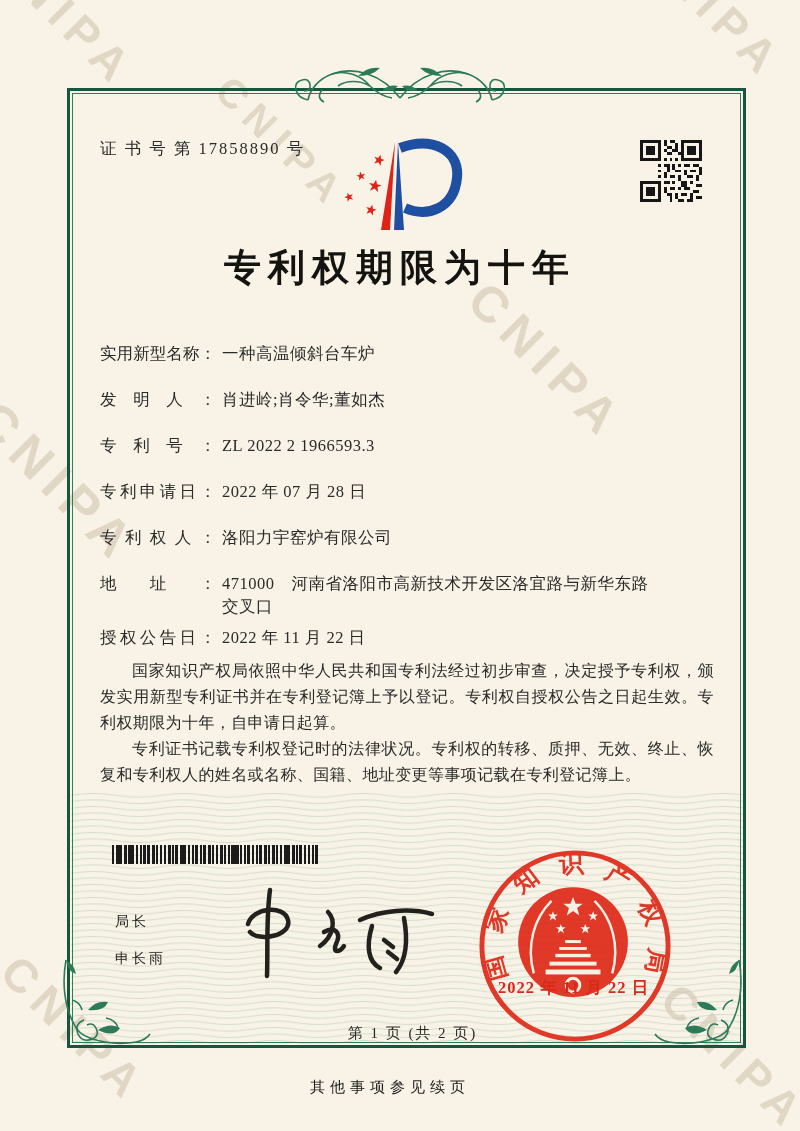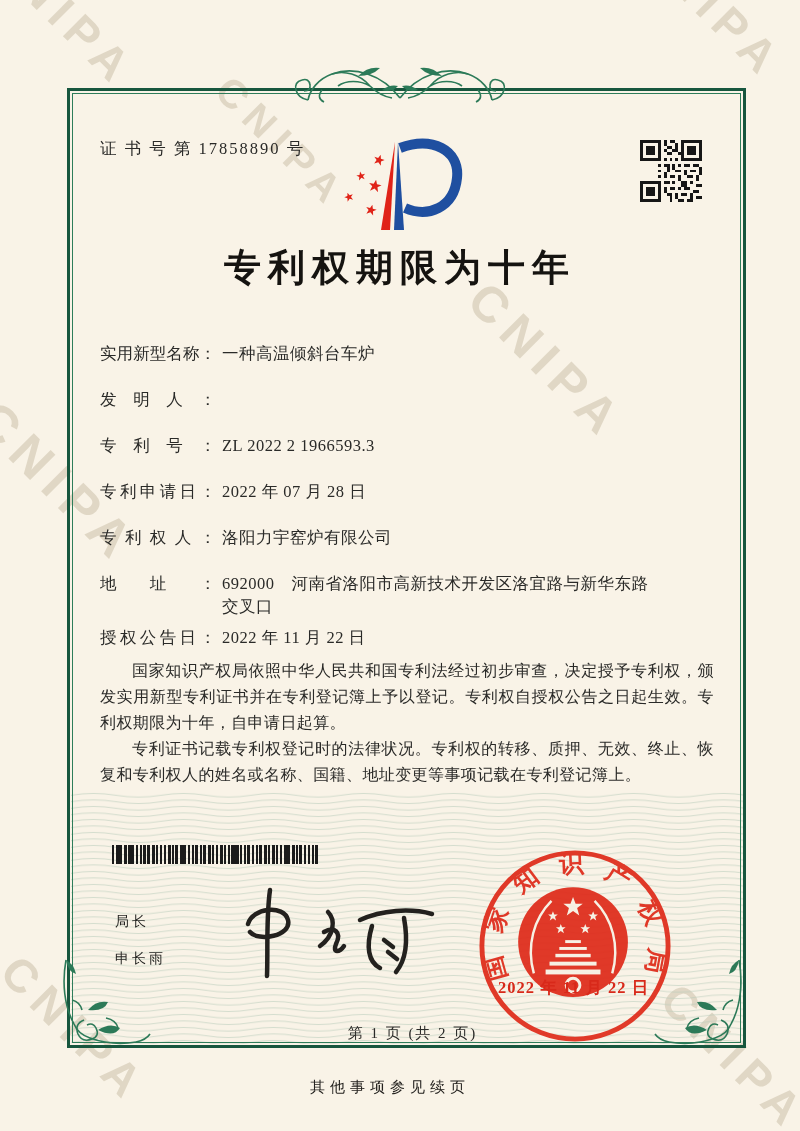--- a/index.html
+++ b/index.html
@@ -164,36 +164,37 @@
 
   <div class="title">专利权期限为十年</div>
 
   <div class="fields">
     <div class="row">
       <span class="flabel">实用新型名称：</span>
       <span class="fvalue">一种高温倾斜台车炉</span>
     </div>
     <div class="row">
       <span class="flabel">发明人：</span>
+      <span class="fvalue">肖进岭;肖令华;董如杰</span>
     </div>
     <div class="row">
       <span class="flabel">专利号：</span>
       <span class="fvalue">ZL 2022 2 1966593.3</span>
     </div>
     <div class="row">
       <span class="flabel">专利申请日：</span>
       <span class="fvalue">2022 年 07 月 28 日</span>
     </div>
     <div class="row">
       <span class="flabel">专利权人：</span>
       <span class="fvalue">洛阳力宇窑炉有限公司</span>
     </div>
     <div class="row row-addr">
       <span class="flabel">地址：</span>
-      <span class="fvalue">692000　河南省洛阳市高新技术开发区洛宜路与新华东路
+      <span class="fvalue">471000　河南省洛阳市高新技术开发区洛宜路与新华东路
 交叉口</span>
     </div>
     <div class="grant-row">
       <span class="pair1">
         <span class="flabel">授权公告日：</span>
         <span class="fvalue">2022 年 11 月 22 日</span>
       </span>
     </div>
   </div>
 

